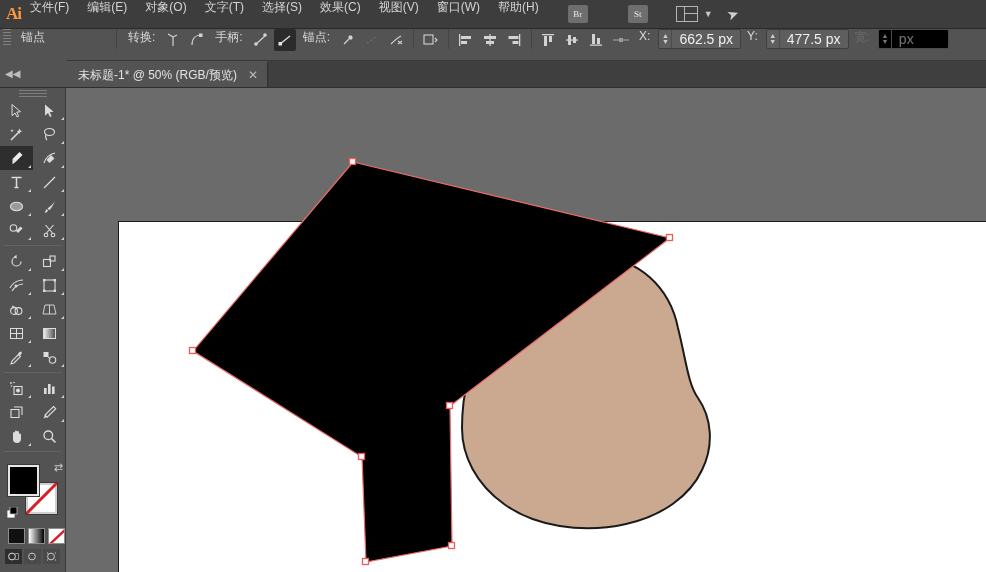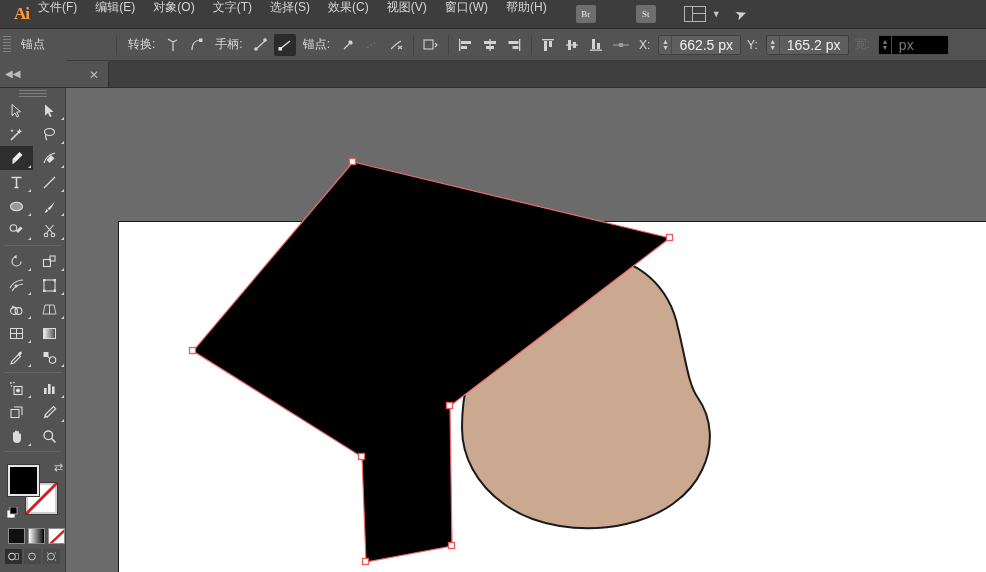--- a/index.html
+++ b/index.html
@@ -14,21 +14,20 @@
     position: relative;
     user-select: none;
   }
 
   
   #menubar {
     position:absolute; left:0; top:0; width:986px; height:29px;
     background:#3d3d3d;
     display:flex; align-items:center;
     border-bottom:1px solid #2a2a2a;
-    padding-left:8px;
   }
   #ai-logo {
     width:34px; height:29px; display:flex; align-items:center; justify-content:center;
     font-weight:bold; font-size:17px; color:#ff9a3c;
     font-family:"Liberation Serif", serif; letter-spacing:-1px;
     padding-left:6px;
   }
   .menu-item {
     padding:0 9px; height:42px; line-height:29px;
     font-size:12px; color:#d4d4d4; cursor:default; white-space:nowrap;
@@ -44,21 +43,21 @@
   .arrangebox i{display:block;border-right:1px solid #b4b4b4;height:100%;}
   .arrangebox i:nth-child(1){width:9px;}
   .arrangebox i:nth-child(2){width:12px;border-right:none;border-bottom:1px solid #b4b4b4;height:7px;}
   .chev { margin-left:6px; font-size:9px; color:#c8c8c8; }
   #rocket { margin-left:14px; font-size:14px; color:#cfcfcf; transform:rotate(-20deg); }
 
   
   #controlbar {
     position:absolute; left:0; top:29px; width:986px; height:32px;
     background:#535353; border-bottom:1px solid #3a3a3a;
-    display:flex; align-items:center;
+    display:flex; 
   }
   .grip { width:8px; height:18px; margin:0 4px 0 3px;
      background:repeating-linear-gradient(to bottom,#808080 0 1px,transparent 1px 3px);}
   .cb-label { font-size:12px; color:#d8d8d8; padding:0 6px; white-space:nowrap; }
   .cb-label.dim { color:#6e6e6e; }
   .cb-sep { width:1px; height:20px; background:#444; margin:0 5px; }
   .cb-icon {
     width:22px; height:22px; display:flex; align-items:center; justify-content:center;
     color:#d2d2d2; margin:0 1px;
   }
@@ -306,36 +305,37 @@
       </div>
     <div class="val">662.5 px</div>
   </div>
 
   <div class="cb-label">Y:</div>
   <div class="numfield">
     <div class="spin">
         <span>▲</span>
         <span>▼</span>
       </div>
-    <div class="val">165.2 px</div>
+    <div class="val">477.5 px</div>
   </div>
 
   <div class="cb-label dim">宽:</div>
   <div class="numfield disabled">
     <div class="spin">
         <span>▲</span>
         <span>▼</span>
       </div>
     <div class="val">px</div>
   </div>
 </div>
 
 <div id="tabbar">
   <div id="panel-collapse">◀◀</div>
   <div id="doctab">
+    <span>未标题-1* @ 50% (RGB/预览)</span>
     <span id="tab-close">✕</span>
   </div>
 </div>
 
 <div id="toolbar">
   <div id="tool-grip"></div>
   <div class="toolgrid">
 
     <div class="tool">
       <svg width="15" height="15" viewBox="0 0 15 15">

